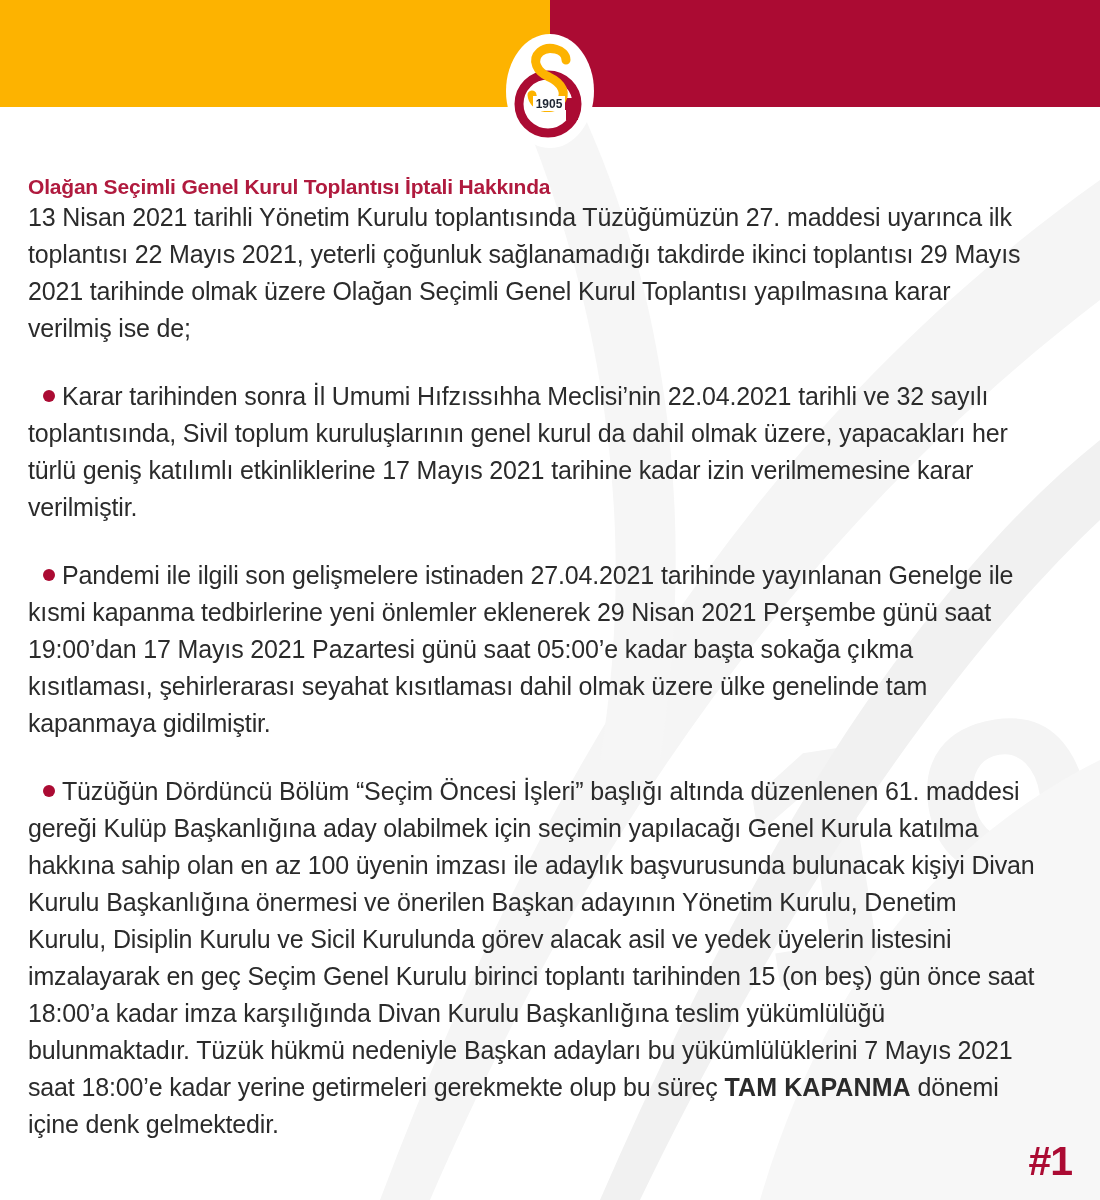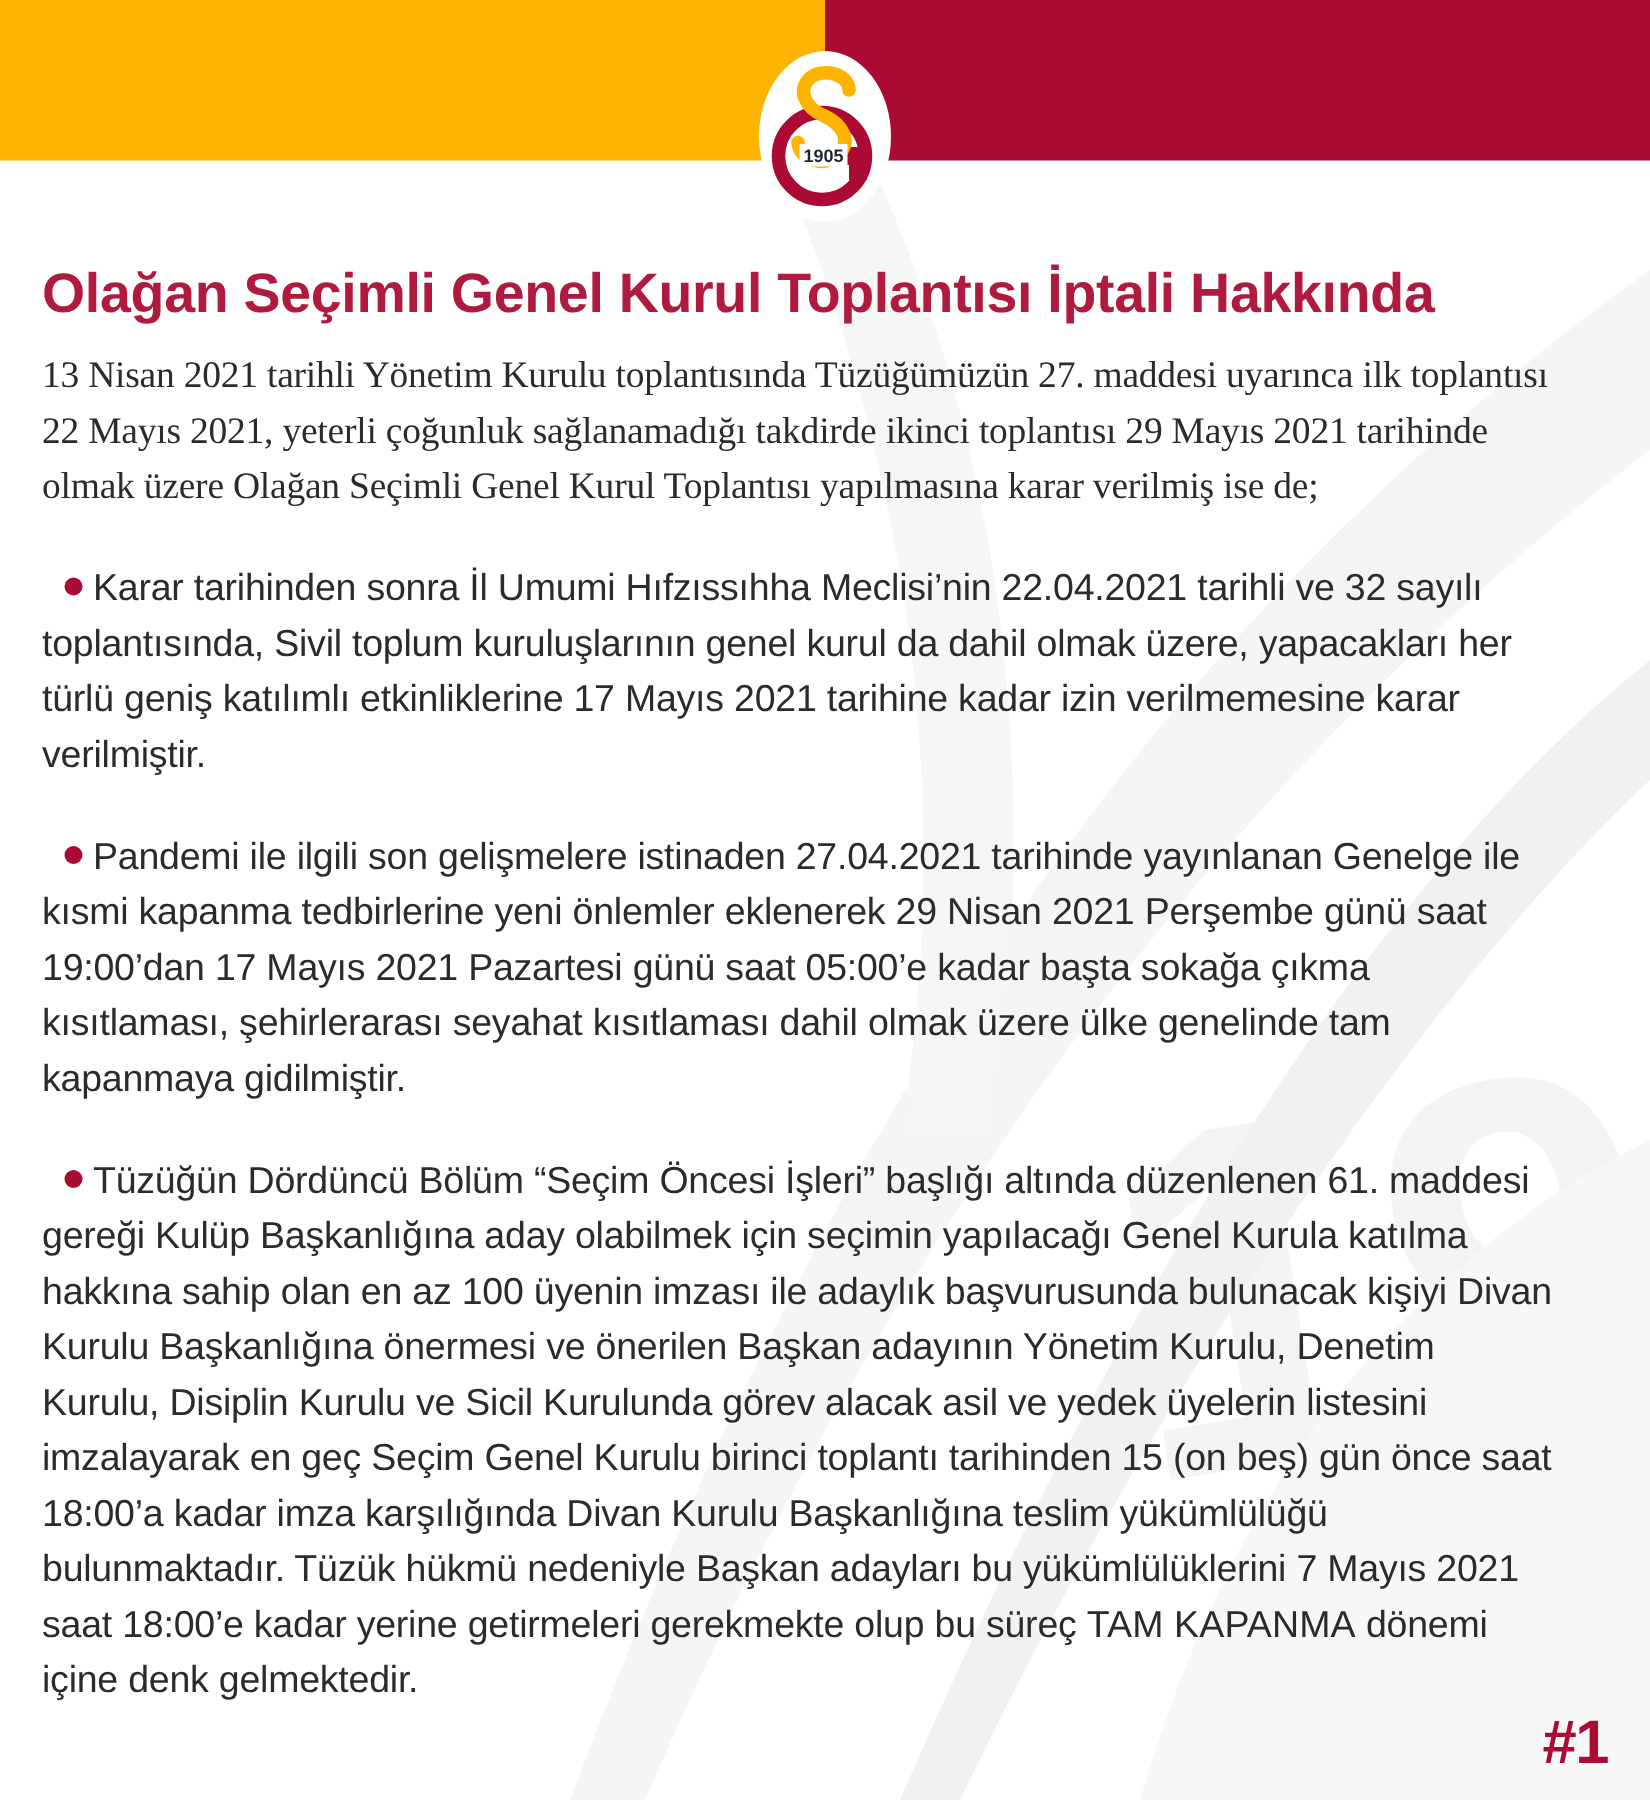--- a/index.html
+++ b/index.html
@@ -86,51 +86,51 @@
     left: 0;
     width: 1100px;
     height: 1093px;
     z-index: 2;
     box-sizing: border-box;
     padding: 0 30px 0 28px;
   }
 
   .doc-title {
     margin: 68px 0 0 0;
-    font-size: 37px;
+    font-size: 21px;
     font-weight: 700;
     letter-spacing: -0.2px;
     color: #B01A3E;
     line-height: 1.15;
     white-space: nowrap;
   }
 
   .para {
     margin: 0;
     color: #2B2B2B;
     font-size: 25px;
     line-height: 37px;
     letter-spacing: -0.15px;
     font-weight: 400;
     max-width: 1010px;
   }
-  .para.intro { margin-top: 14px; font-family: Liberation Serif, serif; }
+  .para.intro { margin-top: 0; }
   .para.bulleted { margin-top: 31px; padding-left: 0; text-indent: 0; }
 
   .bullet-dot {
     display: inline-block;
     width: 12px;
     height: 12px;
     border-radius: 50%;
     background: #AB0B33;
     margin: 0 7px 0 15px;
     vertical-align: 3px;
   }
 
-  .strong-inline { font-weight: 400; letter-spacing: 0.1px; }
+  .strong-inline { font-weight: 700; letter-spacing: 0.1px; }
 
   
   .page-number {
     position: absolute;
     right: 28px;
     bottom: 18px;
     color: #AB0B33;
     font-size: 41px;
     font-weight: 700;
     letter-spacing: -1px;

